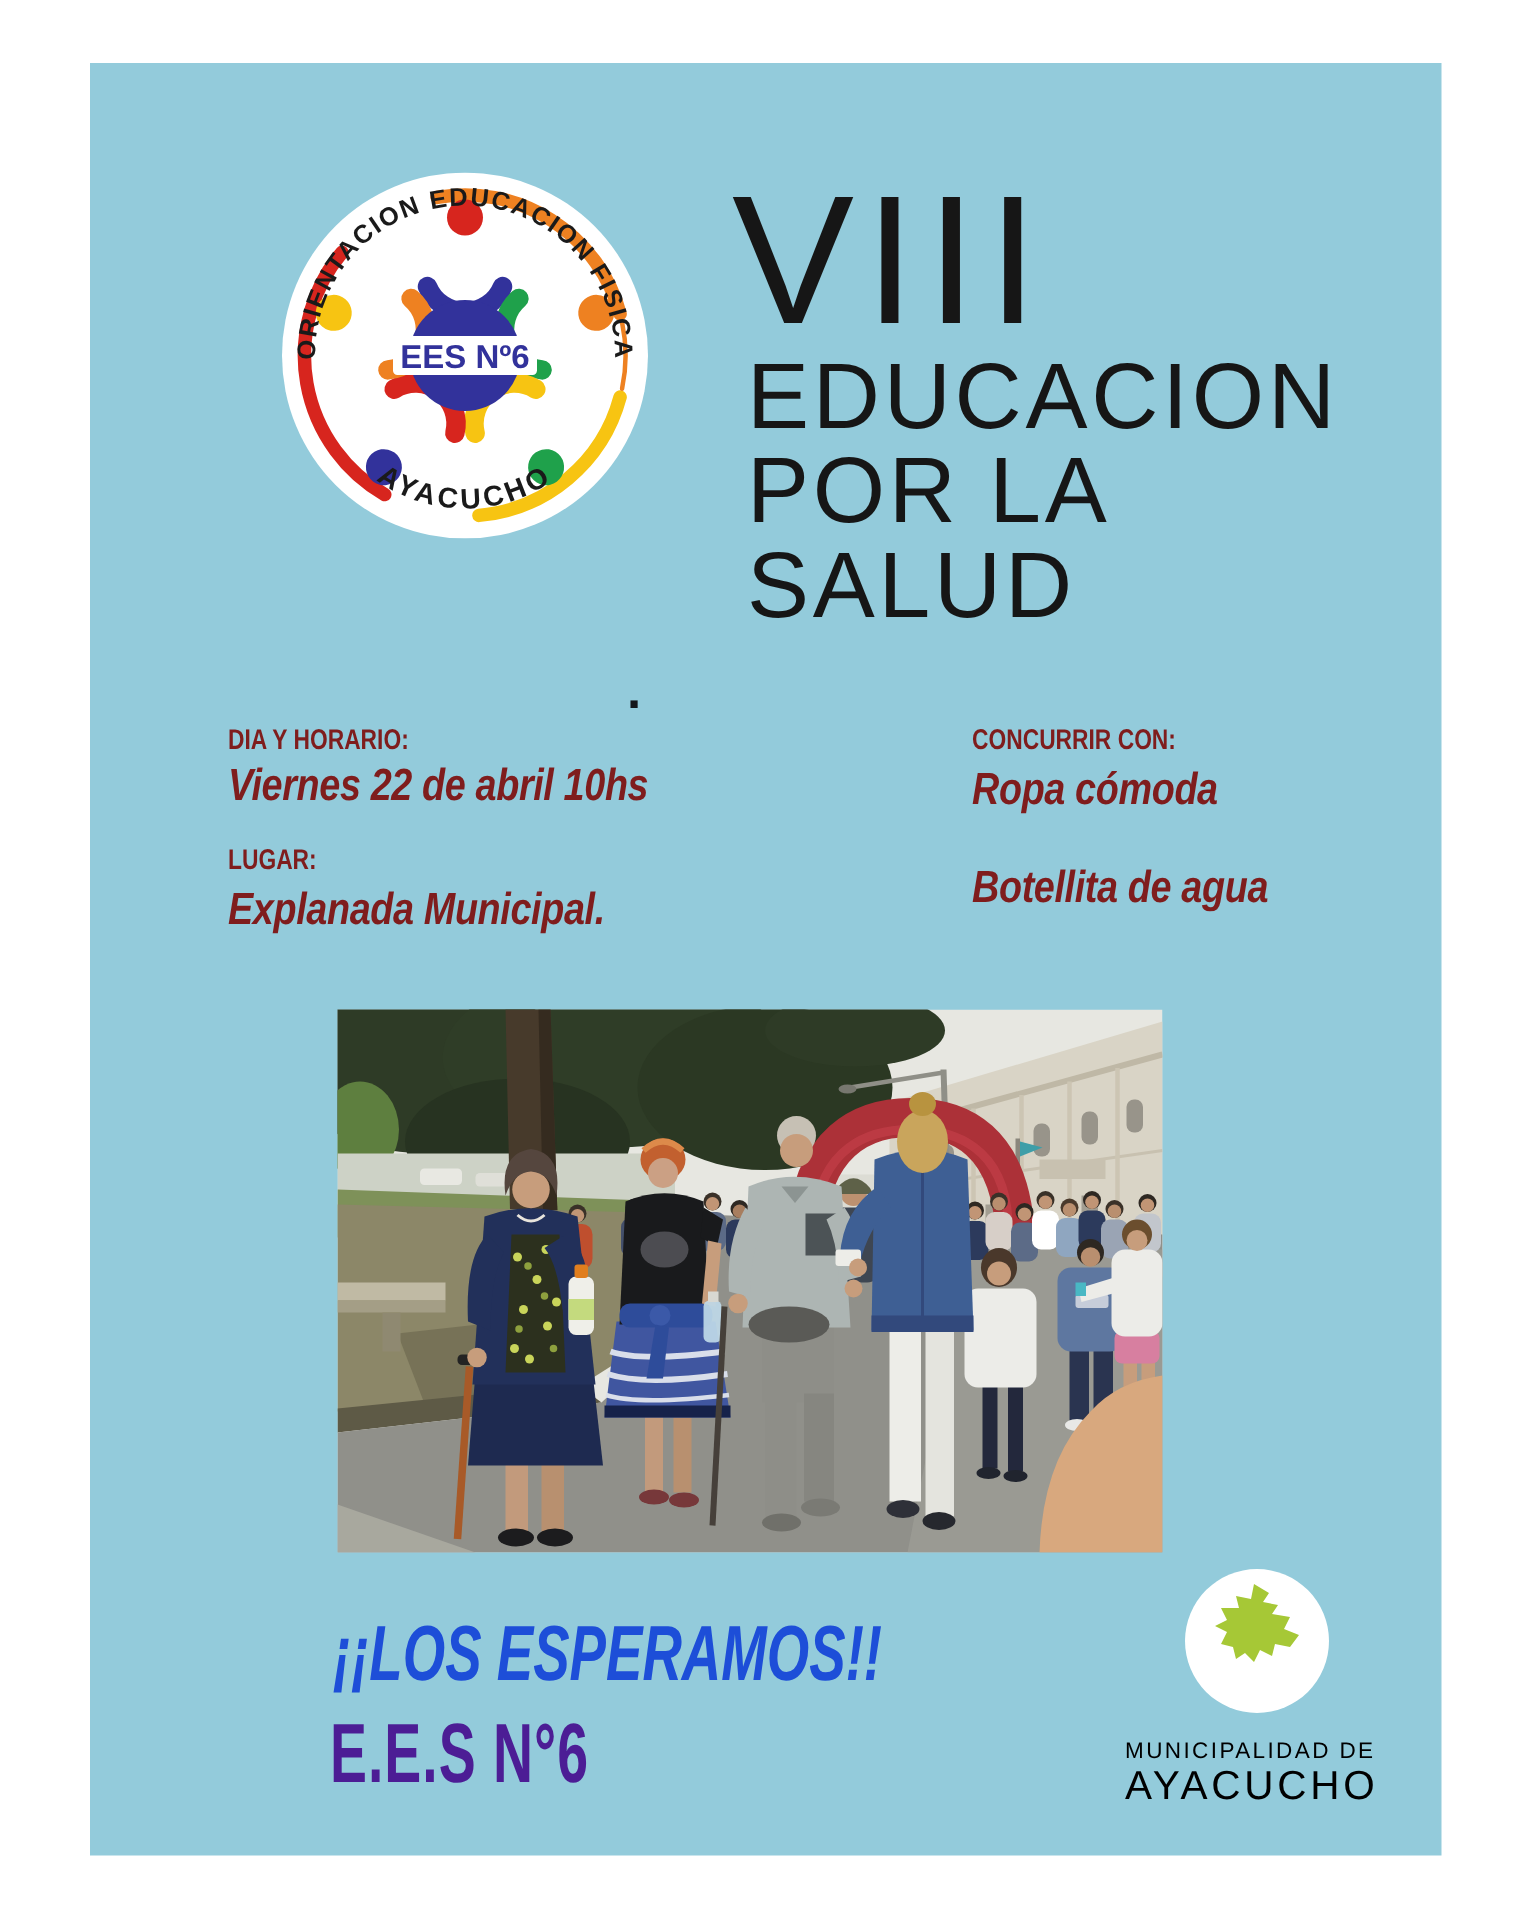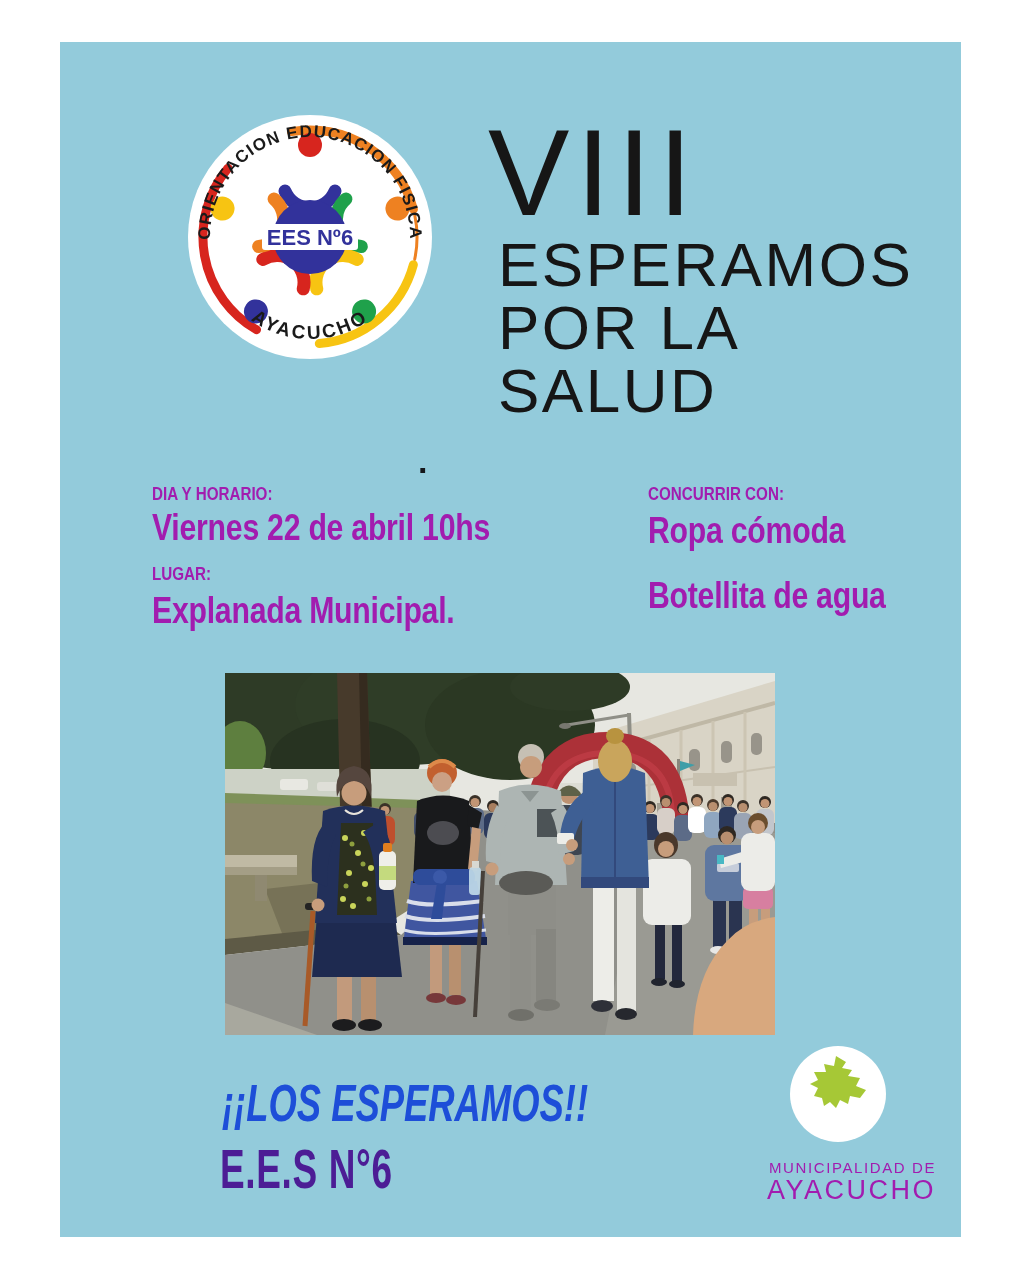--- a/index.html
+++ b/index.html
@@ -1,40 +1,40 @@
 <!DOCTYPE html>
 <html><head>
 <meta charset="utf-8">
 <style>
   html,body{margin:0;padding:0;}
   .page{position:relative;width:1024px;height:1280px;background:#ffffff;overflow:hidden;
         font-family:"Liberation Sans",sans-serif;}
   .poster{position:absolute;left:60px;top:42px;width:901px;height:1195px;background:#93CBDB;}
   .abs{position:absolute;}
   .cond{display:inline-block;transform-origin:left top;white-space:nowrap;}
-  .ink{color:#a21caf;}
+  .ink{color:#7f1d1d;}
   .logo-wrap{left:128px;top:73px;width:244px;height:244px;}
   .title-viii{left:428px;top:70px;font-size:122px;font-weight:400;color:#161616;
               letter-spacing:7px;line-height:1;}
   .title-lines{left:438px;top:191px;font-size:62px;font-weight:400;color:#161616;
                letter-spacing:2.5px;line-height:63px;}
   .stray-dot{left:358px;top:402px;font-size:34px;font-weight:bold;color:#15171B;line-height:34px;}
   .label{font-weight:bold;font-size:19px;letter-spacing:0px;}
   .label .cond{transform:scaleX(0.80);}
-  .value{font-weight:bold;font-size:36px;letter-spacing:-0.3px;}
+  .value{font-weight:bold;font-size:30px;letter-spacing:-0.3px;font-style:italic;}
   .value .cond{transform:scaleX(0.84);}
   .col-left{left:92px;}
   .col-right{left:588px;}
   .photo-wrap{left:165px;top:631px;width:550px;height:362px;}
   .closing{left:162px;top:1031px;font-size:52px;font-weight:bold;font-style:italic;color:#1d4ed8;}
   .closing .cond{transform:scaleX(0.70);}
   .school{left:160px;top:1094px;font-size:56px;font-weight:bold;color:#4c1d95;}
   .school .cond{transform:scaleX(0.66);letter-spacing:1px;}
   .muni-circle{left:730px;top:1004px;width:96px;height:96px;}
-  .muni-text{left:690px;top:1118px;width:186px;text-align:right;color:#a21caf;}
+  .muni-text{left:690px;top:1118px;width:186px;text-align:left;color:#000000;}
   .muni-line1{font-size:15px;letter-spacing:1.6px;line-height:16px;}
   .muni-line2{font-size:27px;letter-spacing:2.5px;line-height:28px;font-weight:400;}
 </style>
 </head>
 <body>
 
 <div class="page">
   <div class="poster">
 
     <div class="abs logo-wrap">
@@ -79,21 +79,21 @@
           <textPath href="#arcTop" startOffset="50%" text-anchor="middle">ORIENTACION EDUCACION FISICA</textPath>
         </text>
         <text font-size="19" font-weight="bold" fill="#1A1A1A" letter-spacing="2.5">
           <textPath href="#arcBottom" startOffset="50%" text-anchor="middle">AYACUCHO</textPath>
         </text>
       </svg>
     </div>
 
     <div class="abs title-viii">VIII</div>
     <div class="abs title-lines">
-      <div>ESPERAMOS</div>
+      <div>EDUCACION</div>
       <div>POR LA</div>
       <div>SALUD</div>
     </div>
 
     <span class="abs stray-dot">.</span>
 
     <div class="abs col-left label ink" style="top:441px;">
       <span class="cond">DIA Y HORARIO:</span>
     </div>
     <div class="abs col-left value ink" style="top:465px;">

